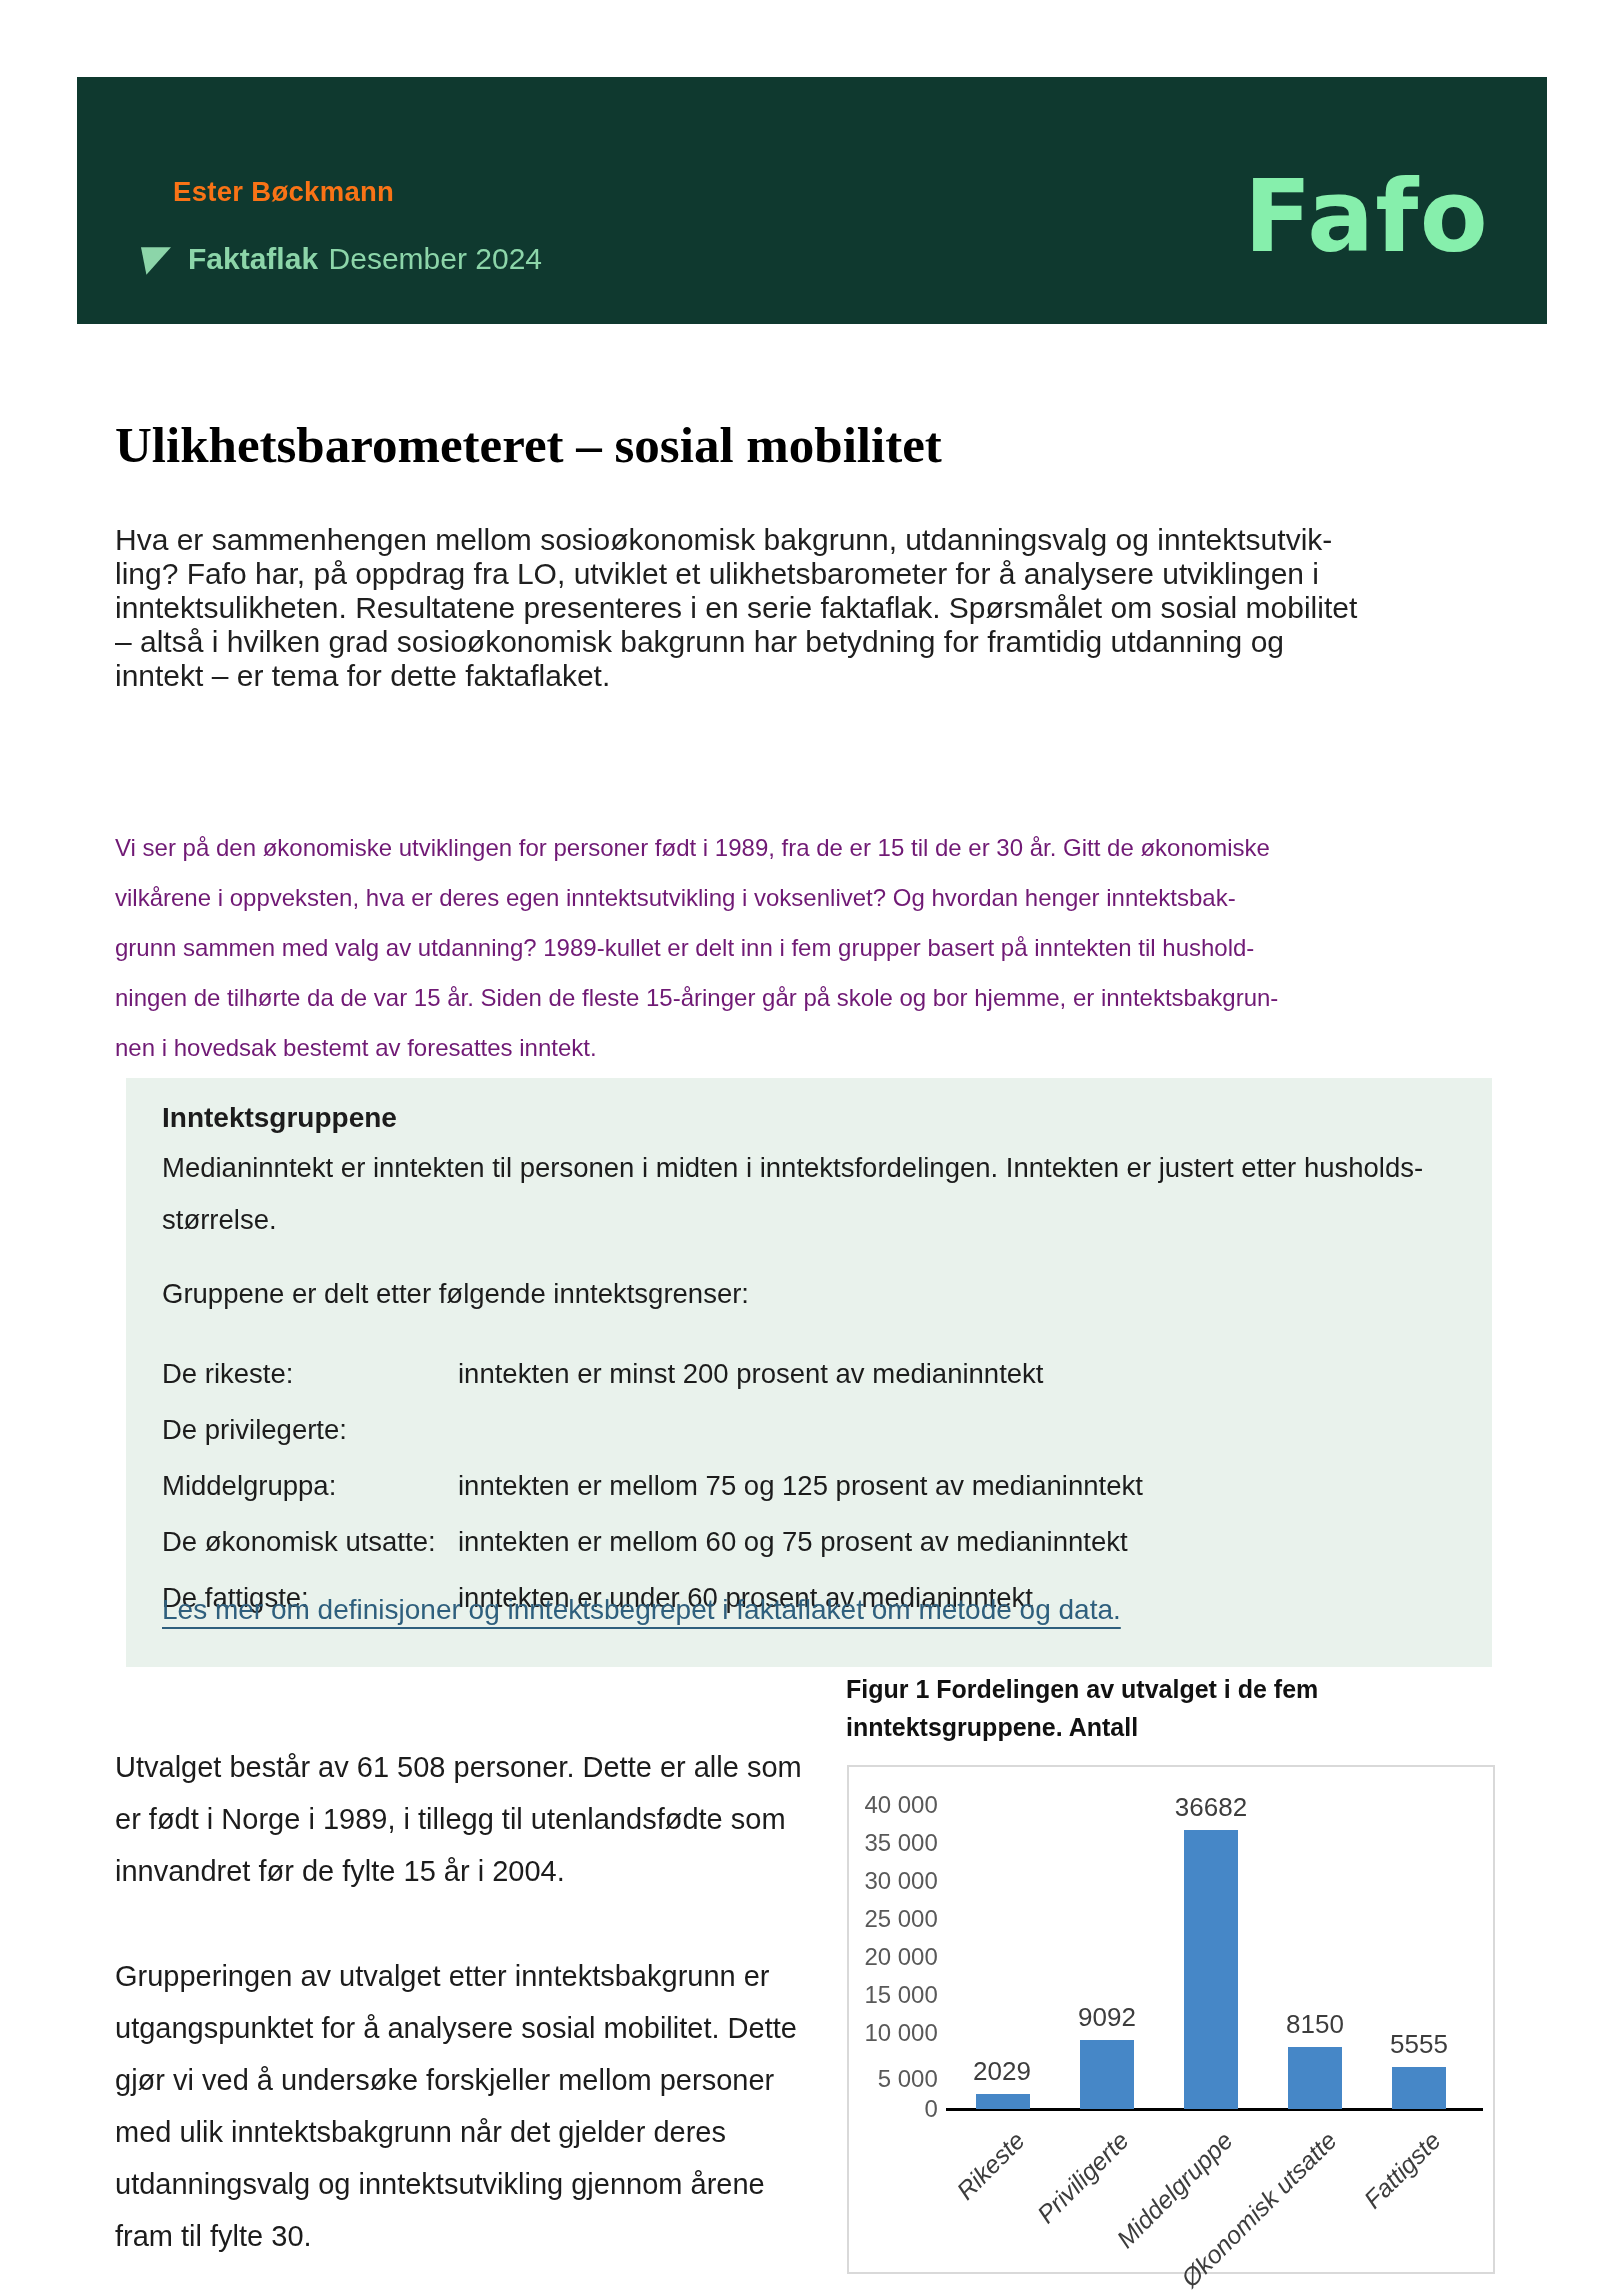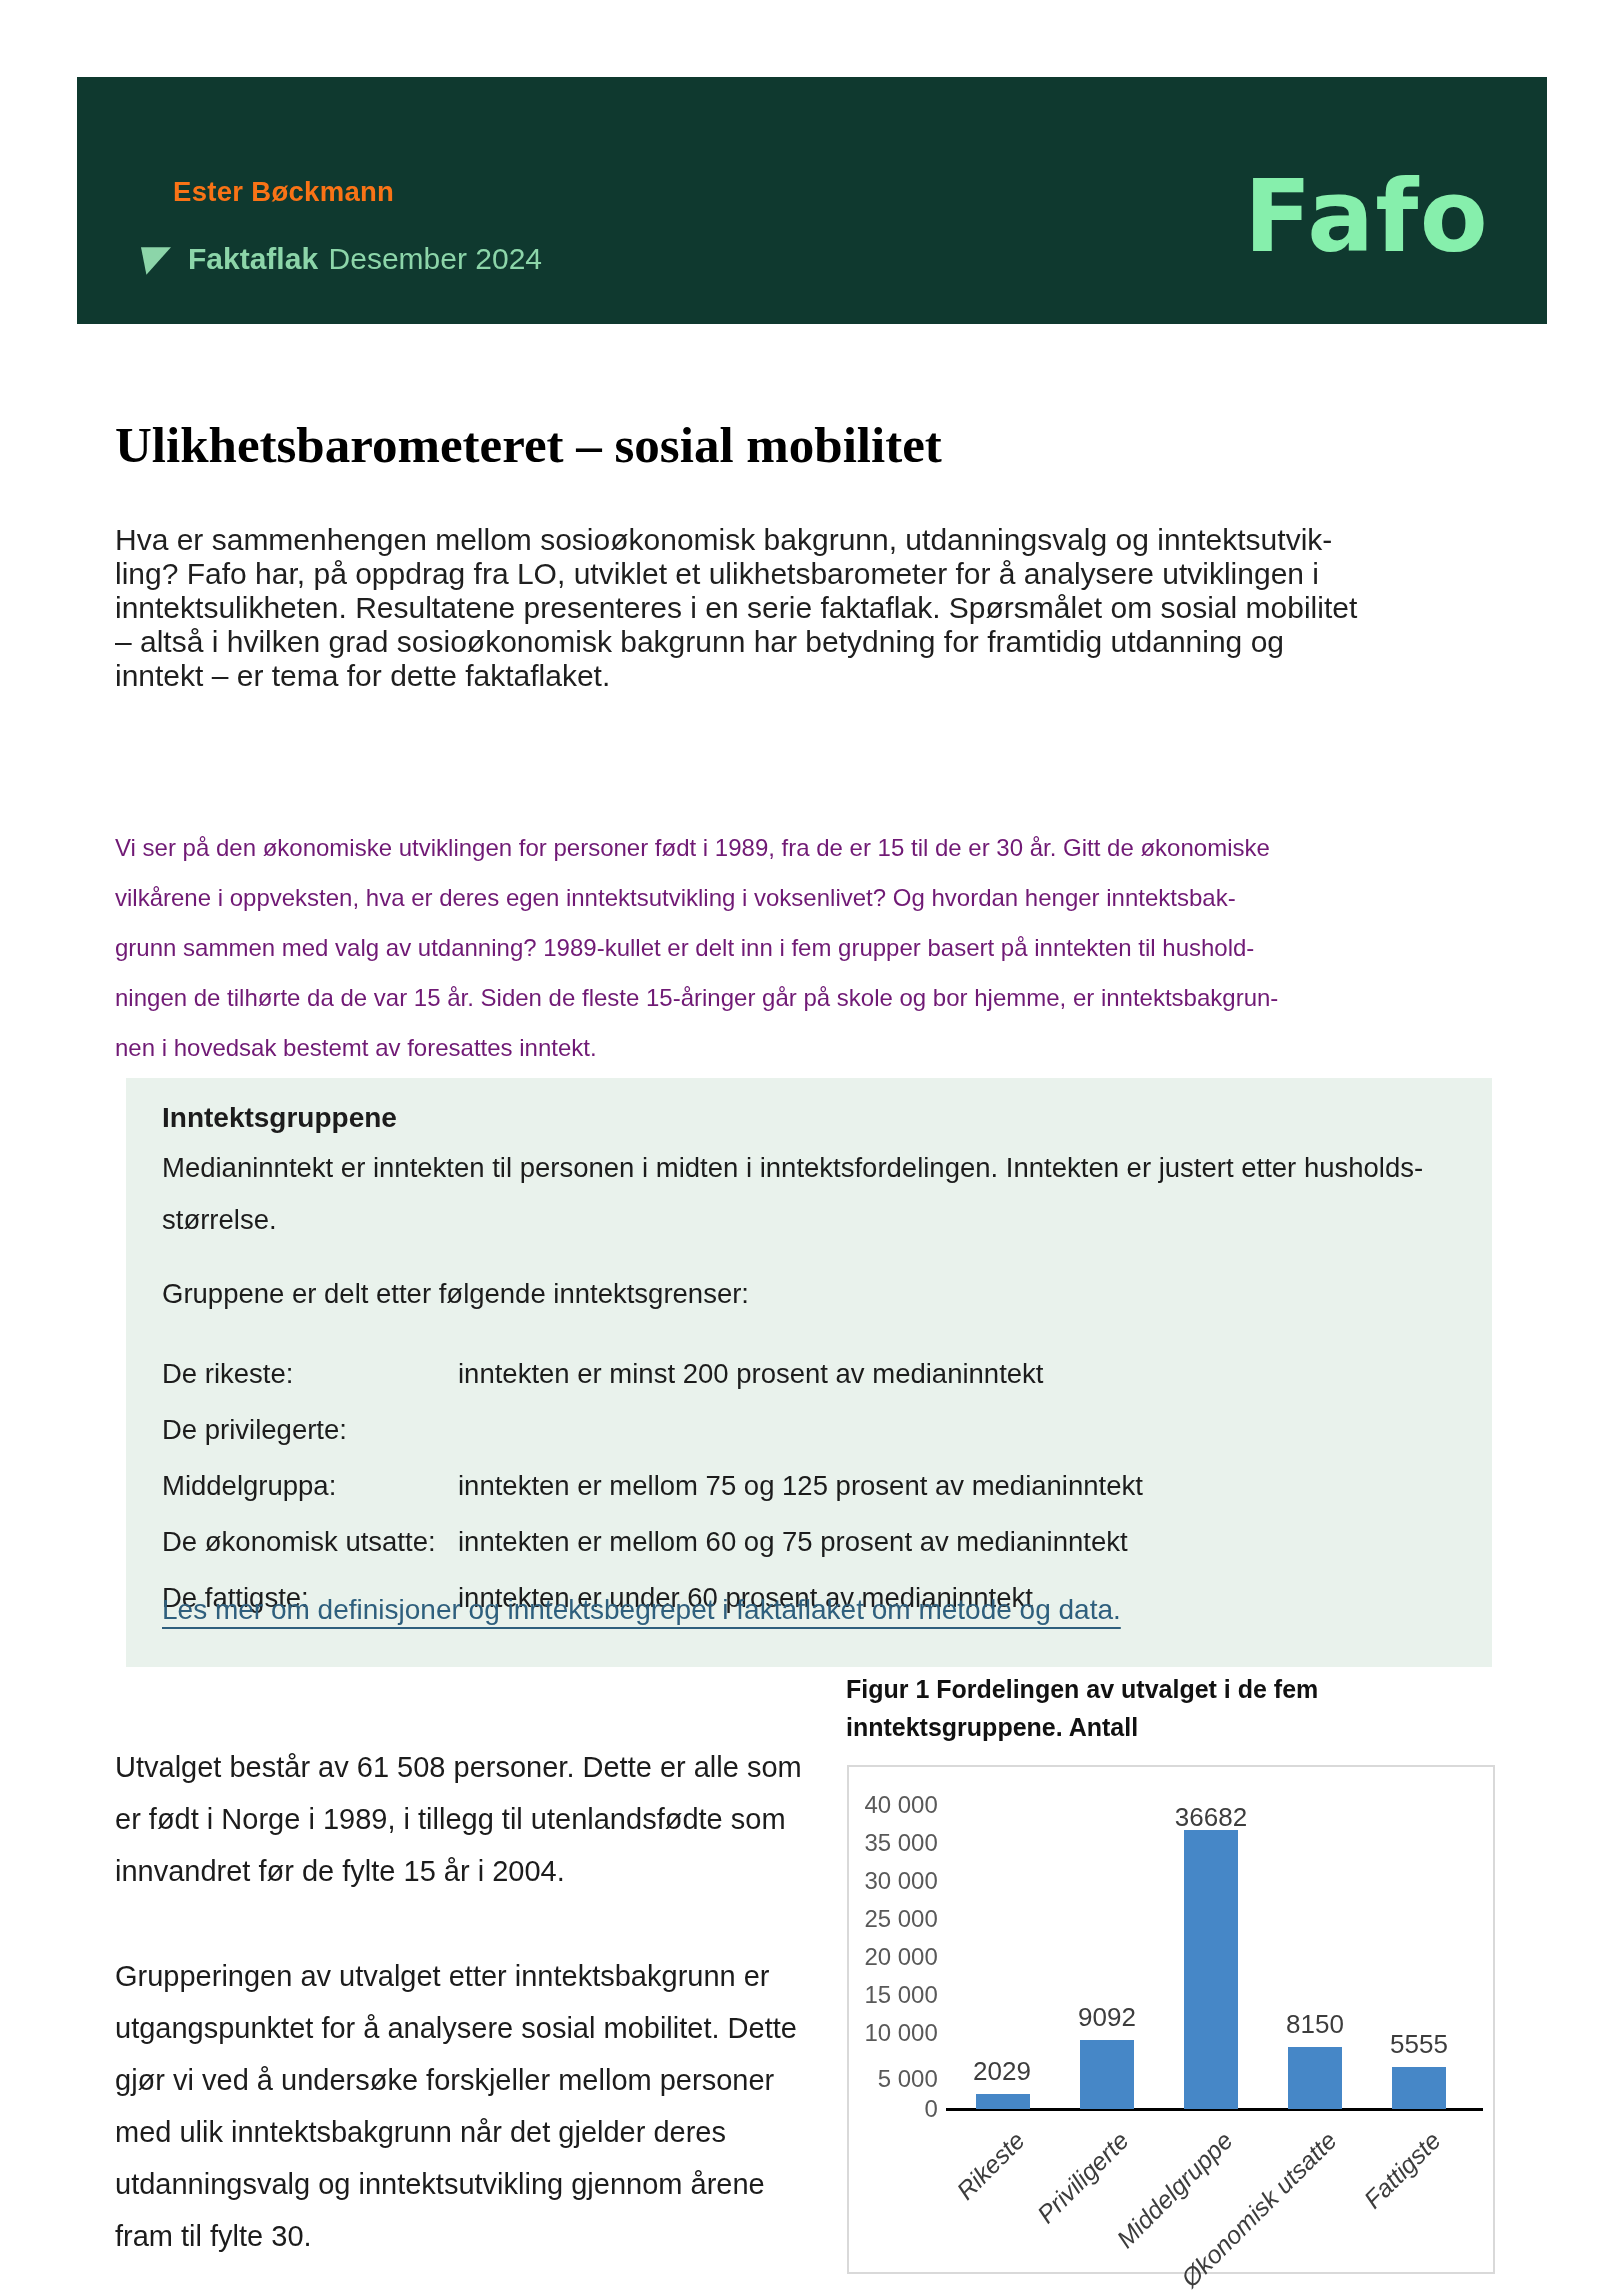--- a/index.html
+++ b/index.html
@@ -146,21 +146,21 @@
     <div class="ytick" style="left: 11.8px; top: 76px;">35 000</div>
     <div class="ytick" style="left: 11.8px; top: 38px;">40 000</div>
     <div class="axis"></div>
     <div class="bar" style="left: 127px; top: 327px; width: 54px; height: 15.4px;"></div>
     <div class="bar-label" style="left: 81px; top: 289px;">2029</div>
     <div class="cat-label" style="left: -140px;">Rikeste</div>
     <div class="bar" style="left: 231px; top: 273px; width: 54px; height: 69px;"></div>
     <div class="bar-label" style="left: 186px; top: 235px;">9092</div>
     <div class="cat-label" style="left: -36px;">Priviligerte</div>
     <div class="bar" style="left: 335px; top: 63px; width: 54px; height: 279px;"></div>
-    <div class="bar-label" style="left: 290px; top: 35px;">36682</div>
+    <div class="bar-label" style="left: 290px; top: 25px;">36682</div>
     <div class="cat-label" style="left: 68px;">Middelgruppe</div>
     <div class="bar" style="left: 439px; top: 280px; width: 54px; height: 62px;"></div>
     <div class="bar-label" style="left: 394px; top: 242px;">8150</div>
     <div class="cat-label" style="left: 172px;">Økonomisk utsatte</div>
     <div class="bar" style="left: 543px; top: 300px; width: 54px; height: 42px;"></div>
     <div class="bar-label" style="left: 498px; top: 262px;">5555</div>
     <div class="cat-label" style="left: 276px;">Fattigste</div>
   </div>
 
 

